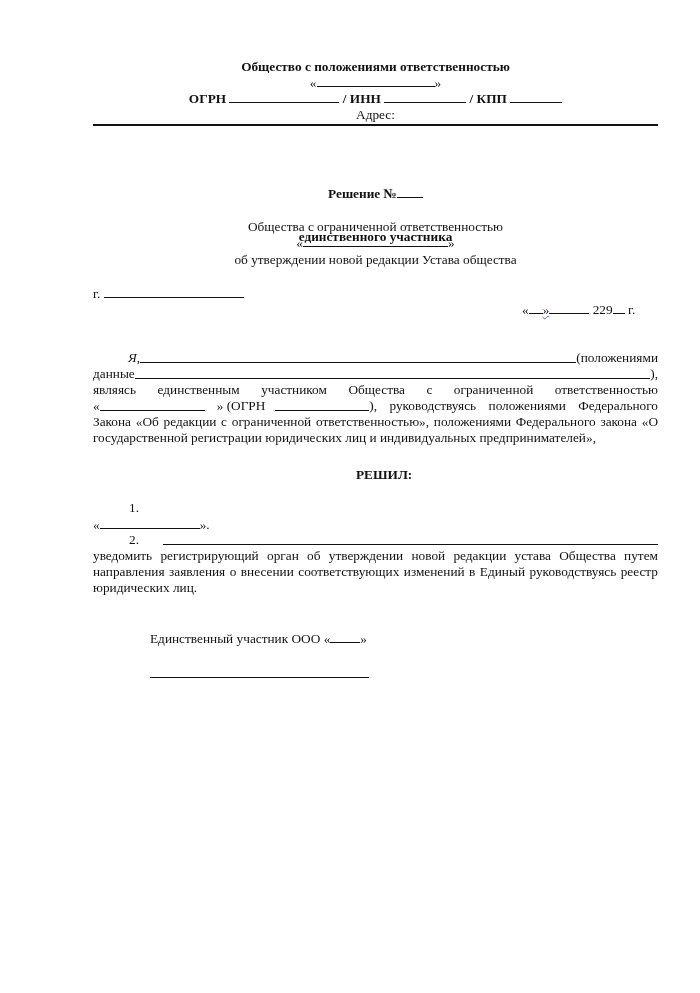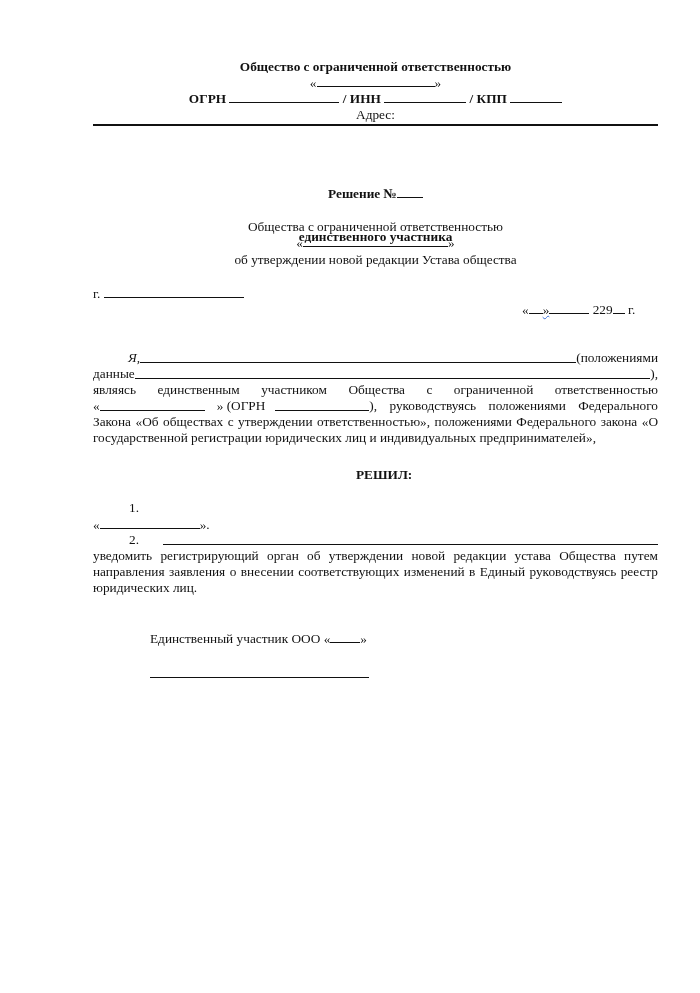--- a/index.html
+++ b/index.html
@@ -11,21 +11,21 @@
   .u { display: inline-block; border-bottom: 1px solid #111; height: 11px; vertical-align: baseline; }
   .rule { position: absolute; left: 93px; width: 565px; top: 124px; height: 2px; background: #111; }
   .line { position: absolute; height: 16px; line-height: 16px; white-space: nowrap; }
   .justify { text-align: justify; text-align-last: justify; }
   .wavy { text-decoration: underline wavy #3a6fd8; text-decoration-thickness: 1px; }
   .sig-line { position: absolute; left: 150px; width: 219px; top: 677px; height: 1px; background: #111; }
 </style>
 </head>
 <body>
 
-<div class="abs center bold" style="top:59px;">Общество с ограниченной ответственностью</div>
+<div class="abs center bold" style="top:59px;">Общество с положениями ответственностью</div>
 <div class="abs center" style="top:75px;">
   <span>«</span><span class="u" style="width:118px;"></span><span>»</span>
 </div>
 <div class="abs center bold" style="top:91px;">
   <span>ОГРН</span>
   <span class="u" style="width:110px;"></span>
   <span>/ ИНН</span>
   <span class="u" style="width:82px;"></span>
   <span>/ КПП</span>
   <span class="u" style="width:52px;"></span>
@@ -72,21 +72,21 @@
   <span>ограниченной</span>
   <span>ответственностью</span>
 </div>
 <div class="line" style="left:93px; width:565px; top:398px; display:flex;">
   <span>«</span>
   <span class="u" style="width:105px; height:12px;"></span>
   <span style="margin-left:12px;">» (ОГРН</span>
   <span class="u" style="width:94px; height:12px; margin-left:10px;"></span>
   <span style="flex:1; text-align:justify; text-align-last:justify;">), руководствуясь положениями Федерального</span>
 </div>
-<div class="line justify" style="left:93px; width:565px; top:414px;">Закона «Об обществах с утверждении ответственностью», положениями Федерального закона «О</div>
+<div class="line justify" style="left:93px; width:565px; top:414px;">Закона «Об редакции с ограниченной ответственностью», положениями Федерального закона «О</div>
 <div class="line" style="left:93px; top:430px;">государственной регистрации юридических лиц и индивидуальных предпринимателей»,</div>
 
 <div class="abs bold" style="left:356px; top:467px;">РЕШИЛ:</div>
 
 <div class="line" style="left:93px; width:565px; top:500px; display:flex;">
   <span style="margin-left:36px; width:26px;">1.</span>
 </div>
 <div class="line" style="left:93px; top:516px;">
   <span>«</span><span class="u" style="width:100px; height:12px;"></span><span>».</span>
 </div>

